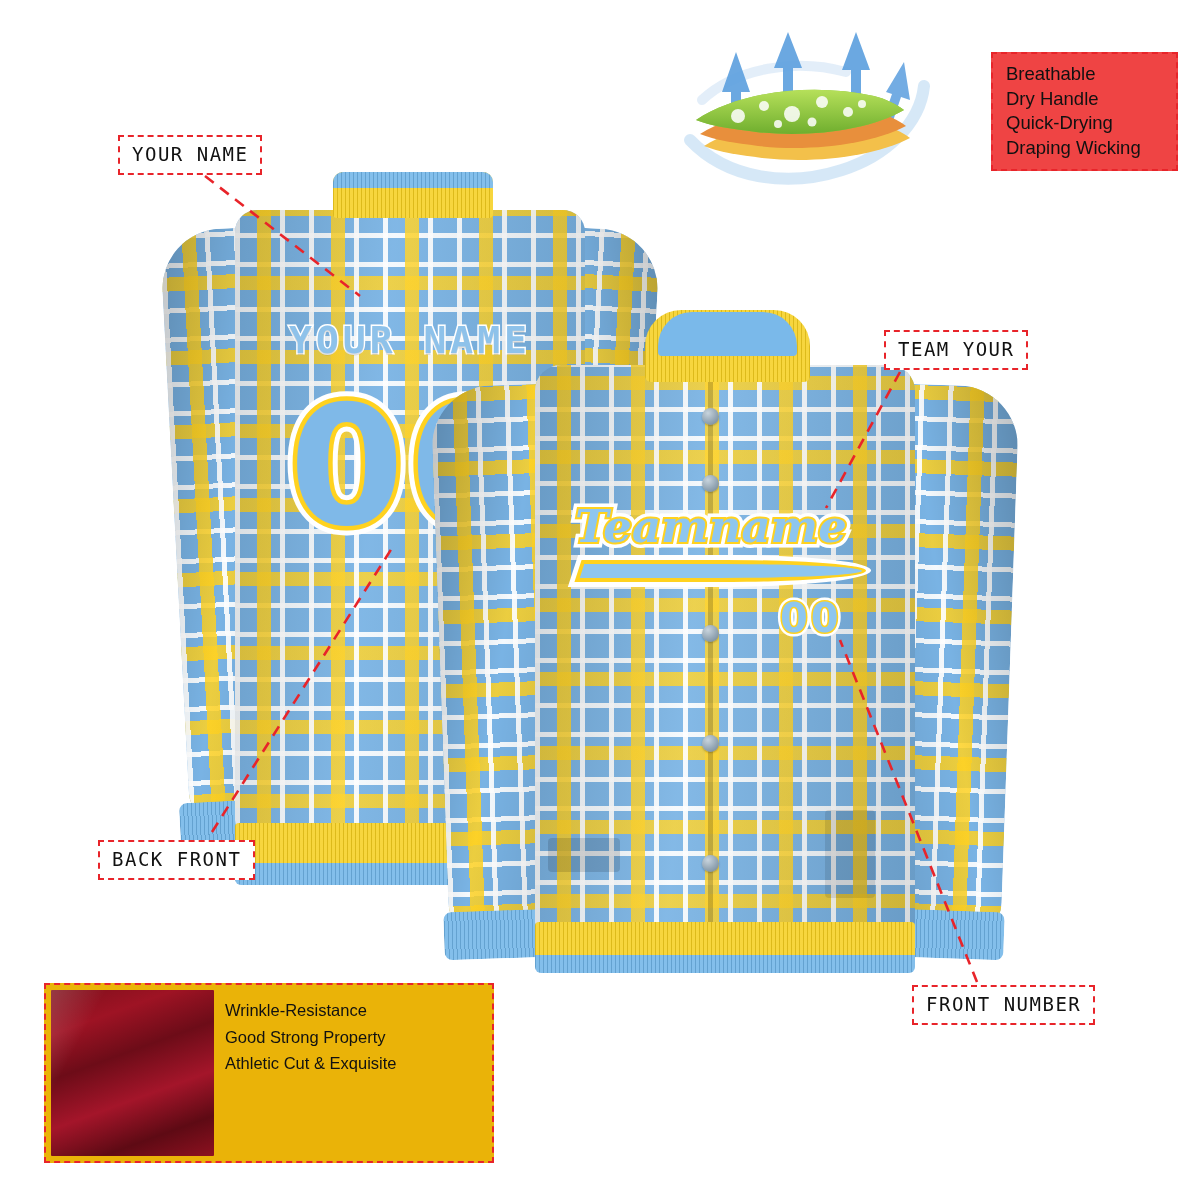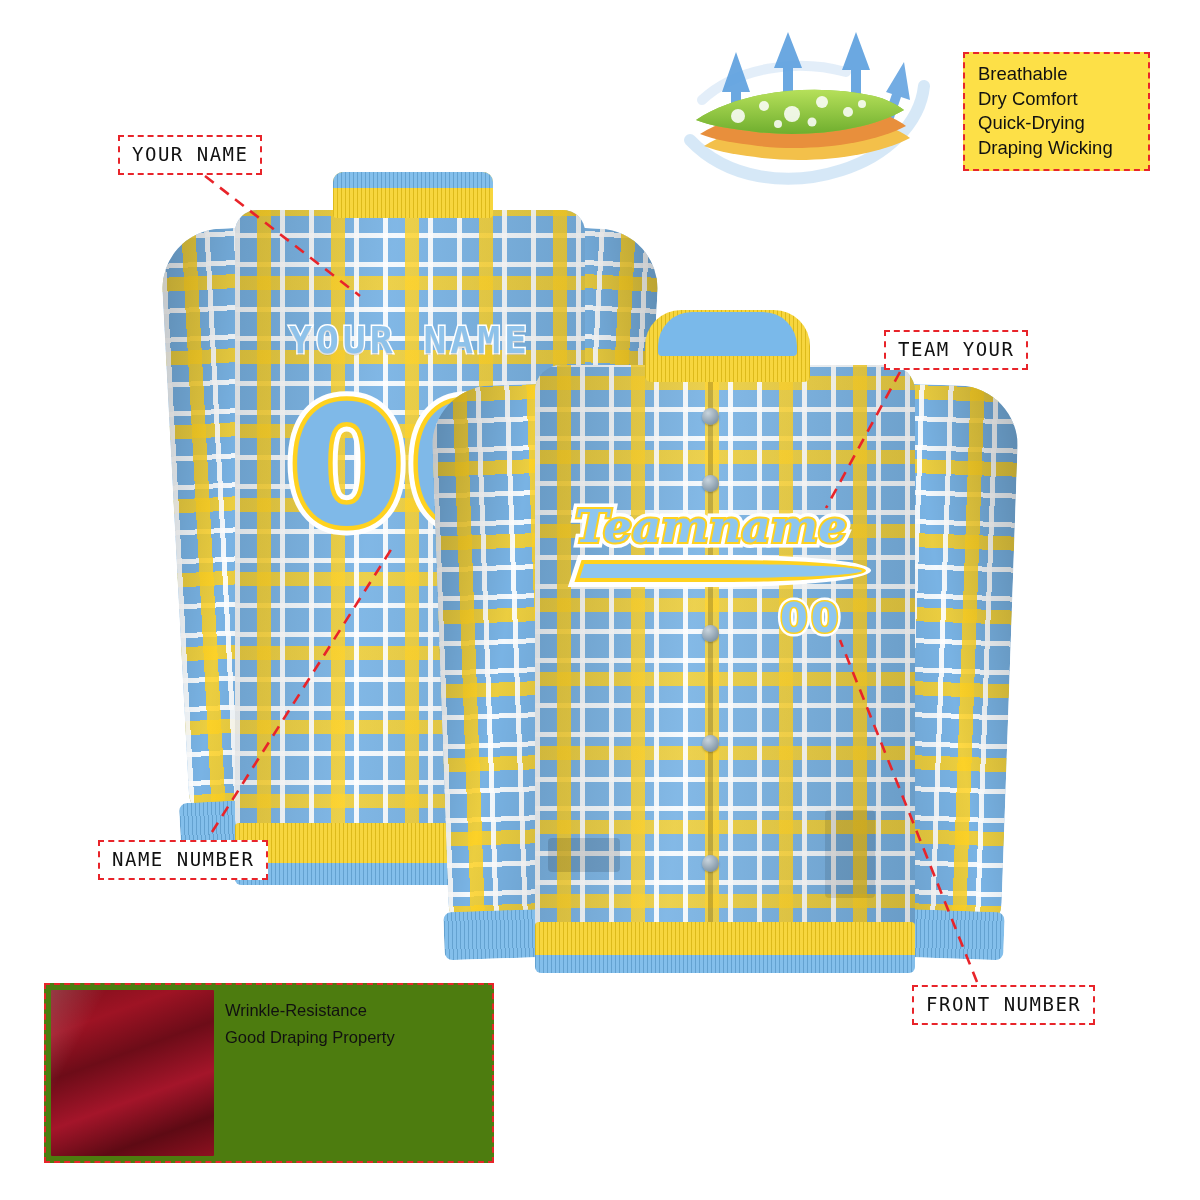--- a/index.html
+++ b/index.html
@@ -32,45 +32,45 @@
 
   
   .leader {
     position: absolute;
     pointer-events: none;
   }
 
   
   .feature-box {
     position: absolute;
-    left: 963px;
+    left: 991px;
     top: 52px;
     width: 187px;
     border: 2px dashed #e8242a;
-    background: #fde047;
+    background: #ef4444;
     padding: 8px 8px 9px 13px;
     box-sizing: border-box;
   }
   .feature-box div {
     font-family: "Liberation Sans", sans-serif;
     font-size: 18.5px;
     color: #111111;
     line-height: 1.33;
     white-space: nowrap;
   }
 
   
   .fabric-box {
     position: absolute;
     left: 44px;
     top: 983px;
     width: 450px;
     height: 180px;
     border: 2px dashed #e8242a;
-    background: #4d7c0f;
+    background: #eab308;
     box-sizing: border-box;
     display: flex;
     align-items: stretch;
   }
   .fabric-swatch {
     width: 163px;
     margin: 5px;
     background:
       linear-gradient(118deg, rgba(255,255,255,0.18) 0%, rgba(255,255,255,0) 22%),
       linear-gradient(160deg, #7e0f1b 0%, #9e1324 20%, #6d0c18 40%, #a4152a 62%, #5e0a14 82%, #8d1120 100%);
@@ -320,29 +320,29 @@
 
   <path d="M212 832 L392 548" stroke="#e8242a" stroke-width="2.6" stroke-dasharray="11 8" fill="none"></path>
 
   <path d="M900 372 L826 508" stroke="#e8242a" stroke-width="2.6" stroke-dasharray="11 8" fill="none"></path>
 
   <path d="M977 982 L840 640" stroke="#e8242a" stroke-width="2.6" stroke-dasharray="11 8" fill="none"></path>
 </svg>
 
 <div class="callout" style="left:118px; top:135px;">YOUR NAME</div>
 
-<div class="callout" style="left:98px; top:840px;">NAME NUMBER</div>
+<div class="callout" style="left:98px; top:840px;">BACK FRONT</div>
 
 <div class="callout" style="left:884px; top:330px;">TEAM YOUR</div>
 
 <div class="callout" style="left:912px; top:985px;">FRONT NUMBER</div>
 
 <div class="feature-box">
   <div>Breathable</div>
-  <div>Dry Comfort</div>
+  <div>Dry Handle</div>
   <div>Quick-Drying</div>
   <div>Draping Wicking</div>
 </div>
 
 <svg style="position:absolute; left:666px; top:28px;" width="290" height="175" viewBox="0 0 290 175">
 
   <path d="M24 112 C60 150 120 160 176 142 C220 128 254 96 258 58" stroke="#cfe4f6" stroke-width="12" fill="none" stroke-linecap="round" opacity="0.85"></path>
   <path d="M36 72 C70 40 130 30 180 44" stroke="#dceaf8" stroke-width="10" fill="none" stroke-linecap="round" opacity="0.8"></path>
 
   <g fill="#5b9ede">
@@ -372,15 +372,16 @@
       <circle cx="112" cy="96" r="4"></circle>
     <circle cx="146" cy="94" r="4.5"></circle>
       <circle cx="196" cy="76" r="4"></circle>
   </g>
 </svg>
 
 <div class="fabric-box">
   <div class="fabric-swatch"></div>
   <div class="fabric-list">
     <div>Wrinkle-Resistance</div>
-    <div>Good Draping Property</div>
+    <div>Good Strong Property</div>
+    <div>Athletic Cut &amp; Exquisite</div>
   </div>
 </div>
 
 </body></html>

